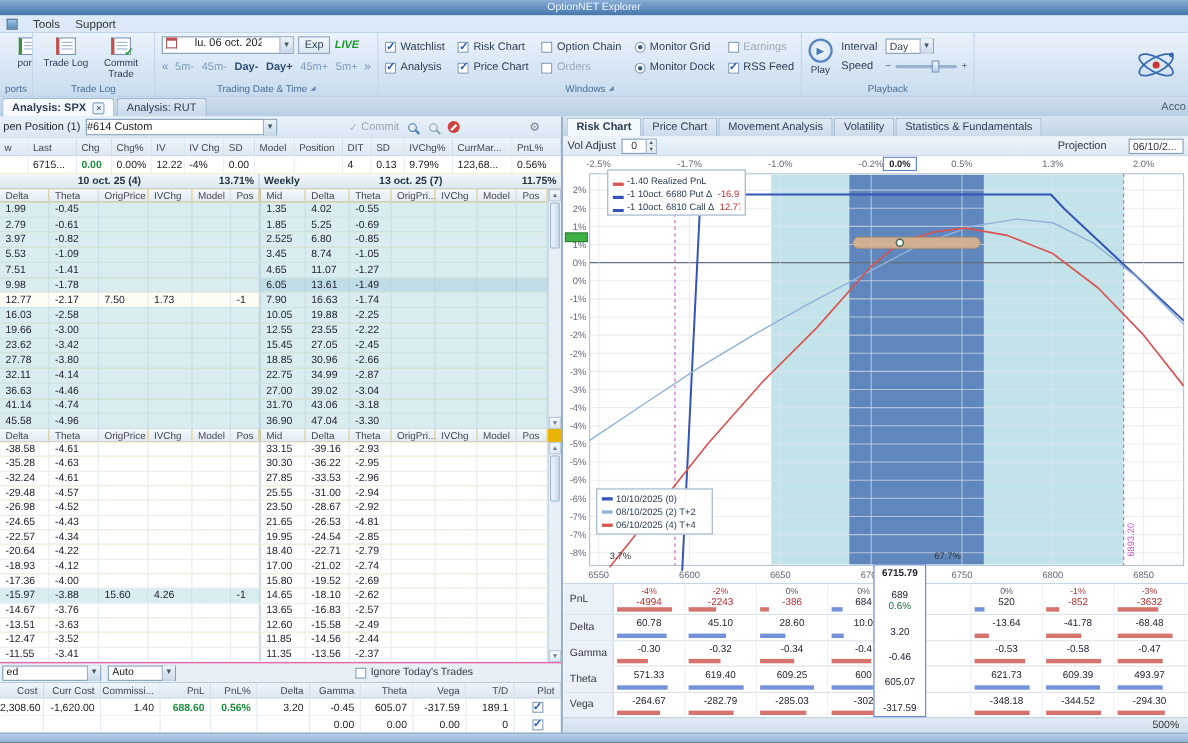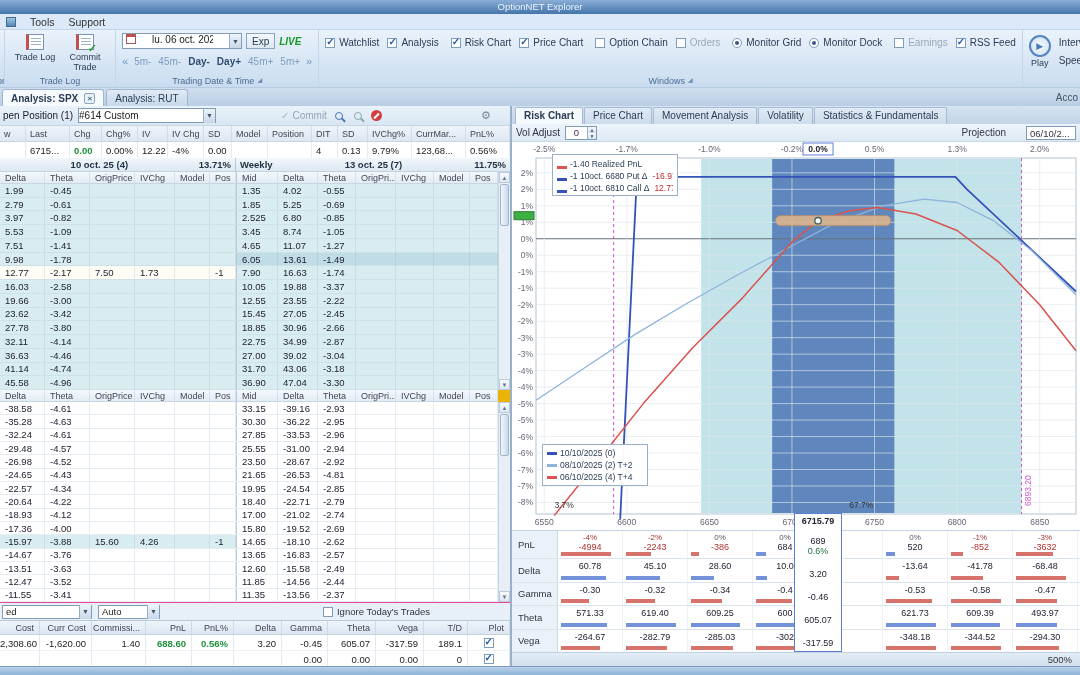--- a/index.html
+++ b/index.html
@@ -28,21 +28,21 @@
 .icon-cal{width:10px;height:10px;border:1px solid #a05a5a;background:#fff;border-top:3px solid #c0504d;flex:none}
 .combo-val{flex:1;white-space:nowrap;overflow:hidden}
 .combo-arrow{width:12px;height:14px;background:linear-gradient(#eef4fa,#c8d8ea);border-left:1px solid #9ab0c8;font-size:7px;display:flex;align-items:center;justify-content:center;color:#456;flex:none}
 .sbtn{border:1px solid #8aa5c0;background:linear-gradient(#f4f8fc,#dce8f2);height:16px;padding:0 5px;font-size:10px;display:inline-flex;align-items:center;color:#2b3c55}
 .live{color:#189a28;font-weight:bold;font-style:italic;font-size:10px}
 .dt-row1{display:flex;align-items:center;gap:4px}
 .nav-row{display:flex;align-items:center;gap:6px;margin-top:6px;font-size:10px;color:#7d9cc0}
 .chev{color:#6f94c0;font-size:11px}
 .nav-item.day{color:#2f4e75;font-weight:bold}
 #win-items{display:flex;gap:12px;padding-top:4px}
-.win-col{display:flex;gap:8px}
+.win-col{display:flex;flex-direction:column;gap:8px}
 .win-item{display:flex;align-items:center;gap:4px;font-size:10px;color:#2b3c55;white-space:nowrap}
 .win-item.disabled{color:#9aa8b8}
 .checkbox{width:10px;height:10px;background:#fff;border:1px solid #7f9db9;position:relative;display:inline-block;flex:none}
 .checkbox.checked::after{content:"✓";position:absolute;left:0;top:-3px;font-size:10px;color:#2458b0;font-weight:bold}
 .radio{width:10px;height:10px;border-radius:50%;background:#fff;border:1px solid #7f9db9;position:relative;flex:none}
 .radio.checked::after{content:"";position:absolute;left:2px;top:2px;width:4px;height:4px;border-radius:50%;background:#3a5a8a}
 #grp-playback{display:flex;gap:8px}
 .play-btn{width:22px;height:22px;border-radius:50%;border:2px solid #5585c0;background:radial-gradient(#f4f9fd,#cfe0f0);color:#4a7ab5;display:flex;align-items:center;justify-content:center;font-size:9px;margin:2px auto 1px}
 .pb-left{text-align:center;font-size:9px;color:#2b3c55}
 .pb-row{display:flex;align-items:center;gap:4px;height:18px;font-size:10px;color:#2b3c55}
@@ -61,21 +61,21 @@
 .tab-close{width:11px;height:11px;border:1px solid #8aa5c5;background:#e8f0f8;color:#567;font-size:8px;line-height:9px;text-align:center;border-radius:2px}
 #tab-right{margin-left:auto;margin-right:2px;font-size:10px;color:#456;align-self:center}
 
 #main{position:absolute;top:106px;left:0;width:1080px;height:560px}
 #splitter{position:absolute;left:510px;top:0;width:2px;height:560px;background:#9ab0c8}
 
 
 #left-panel{position:absolute;left:0;top:0;width:510px;height:560px;background:#f2f7fb;overflow:hidden}
 #pos-header{position:absolute;top:0;height:20px;left:0;right:0;background:linear-gradient(#eaf2fa,#d9e7f3);display:flex;align-items:center;gap:5px;padding:0 3px;border-bottom:1px solid #c6d6e6}
 #pos-label{font-size:10px;color:#223;white-space:nowrap}
-#strategy-combo{width:138px;height:15px;background:#fff;border:1px solid #7f9db9;display:flex;align-items:center;font-size:10px}
+#strategy-combo{width:174px;height:15px;background:#fff;border:1px solid #7f9db9;display:flex;align-items:center;font-size:10px}
 #commit-btn{color:#98a6b6;display:flex;gap:3px;align-items:center;margin-left:60px;font-size:10px}
 .icon-check-grey{color:#a8b4c0;font-size:10px}
 .tool-ic{width:14px;height:14px;display:inline-flex;align-items:center;justify-content:center}
 .icon-mag{width:8px;height:8px;border:1.5px solid #4a7ab5;border-radius:50%;position:relative;display:inline-block}
 .icon-mag::after{content:"";position:absolute;width:5px;height:1.5px;background:#4a7ab5;transform:rotate(45deg);right:-4px;bottom:-2px}
 .icon-mag.grey{border-color:#8aa}
 .icon-mag.grey::after{background:#8aa}
 .icon-stop{width:11px;height:11px;background:#d04040;border-radius:50%;position:relative;display:inline-block}
 .icon-stop::after{content:"";position:absolute;left:2px;top:4.5px;width:7px;height:2px;background:#fff;transform:rotate(-45deg)}
 .icon-gear{color:#7a8a9a;font-size:11px}
@@ -543,21 +543,21 @@
               </div>
               <div class="chain-cols chain-row">
                 <div class="chain-cell">16.03</div>
                 <div class="chain-cell">-2.58</div>
                 <div class="chain-cell"></div>
                 <div class="chain-cell"></div>
                 <div class="chain-cell"></div>
                 <div class="chain-cell"></div>
                 <div class="chain-cell rsep">10.05</div>
                 <div class="chain-cell">19.88</div>
-                <div class="chain-cell">-3.37</div>
+                <div class="chain-cell">-2.25</div>
                 <div class="chain-cell"></div>
                 <div class="chain-cell"></div>
                 <div class="chain-cell"></div>
                 <div class="chain-cell"></div>
               </div>
               <div class="chain-cols chain-row">
                 <div class="chain-cell">19.66</div>
                 <div class="chain-cell">-3.00</div>
                 <div class="chain-cell"></div>
                 <div class="chain-cell"></div>

